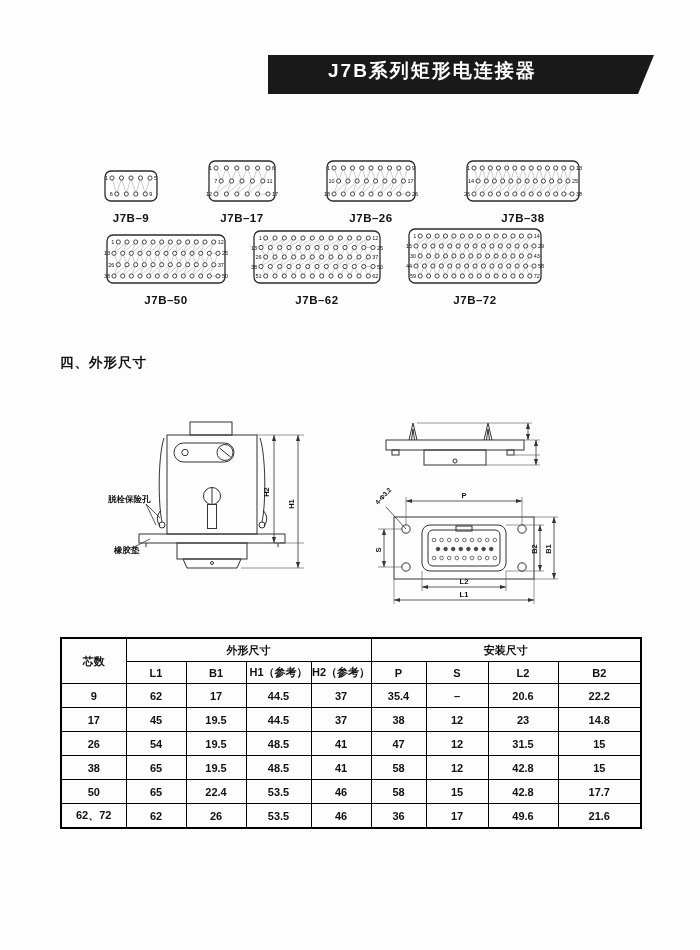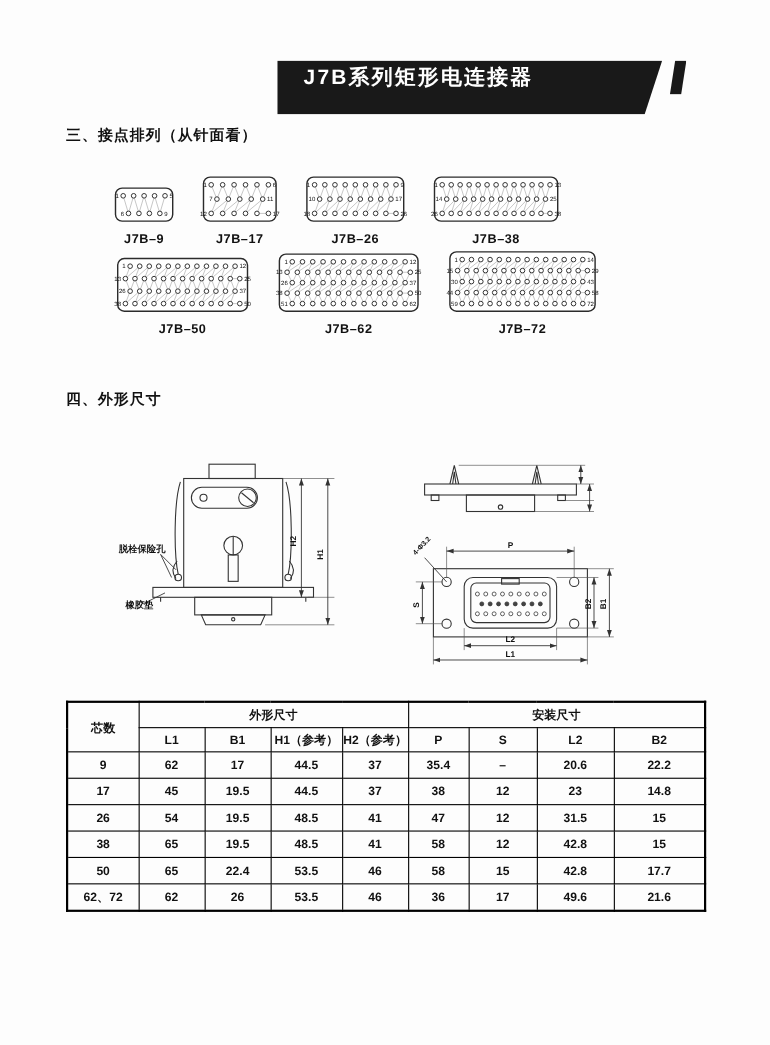--- a/index.html
+++ b/index.html
@@ -3,41 +3,42 @@
 <meta charset="utf-8">
 <style>
   html,body{margin:0;padding:0;background:#e8e8e8;}
   .page{
     position:relative;width:700px;height:950px;margin:0 auto;
     background:#fdfdfd;overflow:hidden;
     font-family:"Liberation Sans","DejaVu Sans",sans-serif;color:#111;
   }
   
   .banner{
-    position:absolute;left:252px;top:55px;width:350px;height:49px;
+    position:absolute;left:268px;top:55px;width:350px;height:39px;
     background:#191919;
     clip-path:polygon(0 0,100% 0,calc(100% - 16px) 100%,0 100%);
+    padding-left:36px;
   }
   .banner-tail{
     position:absolute;left:609px;top:55px;width:15px;height:31px;
     background:#191919;
     clip-path:polygon(32% 0,100% 0,68% 100%,0 100%);
   }
   .banner-title{
     color:#fff;font-size:19px;font-weight:bold;line-height:31px;
     padding-left:24px;letter-spacing:2px;white-space:nowrap;
   }
   .section-heading{
     position:absolute;left:60px;font-size:13.5px;font-weight:bold;letter-spacing:1px;
   }
   #heading-contacts{top:114px;}
   #heading-dims{top:354px;}
   
   .conn-row{position:absolute;display:flex;align-items:flex-end;}
-  #conn-row-1{left:94px;top:156px;gap:6px;}
+  #conn-row-1{left:94px;top:156px;gap:30px;}
   #conn-row-2{left:96px;top:224px;gap:7px;}
   .conn-item{display:flex;flex-direction:column;align-items:center;}
   .conn-label{font-size:11.5px;font-weight:bold;margin-top:4px;letter-spacing:.5px;}
   .pin-num{font-size:5.5px;fill:#111;}
   
   .draw{position:absolute;}
   #draw-side{left:106px;top:412px;}
   #draw-front{left:368px;top:410px;}
   #draw-panel{left:372px;top:483px;}
   .dim-t{font-size:7.5px;fill:#111;font-weight:bold;}
@@ -59,21 +60,20 @@
 </head>
 <body>
 
 <div class="page">
 
   <div class="banner">
     <div class="banner-title">J7B系列矩形电连接器</div>
   </div>
   <div class="banner-tail"></div>
 
-  <div class="section-heading" id="heading-contacts">三、接点排列（从针面看）</div>
 
   <div class="conn-row" id="conn-row-1">
       <div class="conn-item">
         <svg width="74" height="42" viewBox="0 0 74 42">
           <rect x="11" y="5" width="52" height="30" rx="6" fill="#fff" stroke="#2b2b2b" stroke-width="1.3"></rect>
           <polyline points="18.0,12.0 22.8,28.0 27.5,12.0 32.3,28.0 37.0,12.0 41.8,28.0 46.5,12.0 51.3,28.0 56.0,12.0" fill="none" stroke="#999" stroke-width="0.5"></polyline>
           <circle cx="18.0" cy="12.0" r="2.1" fill="#fff" stroke="#333" stroke-width="0.9"></circle>
           <circle cx="27.5" cy="12.0" r="2.1" fill="#fff" stroke="#333" stroke-width="0.9"></circle>
           <circle cx="37.0" cy="12.0" r="2.1" fill="#fff" stroke="#333" stroke-width="0.9"></circle>
           <circle cx="46.5" cy="12.0" r="2.1" fill="#fff" stroke="#333" stroke-width="0.9"></circle>

